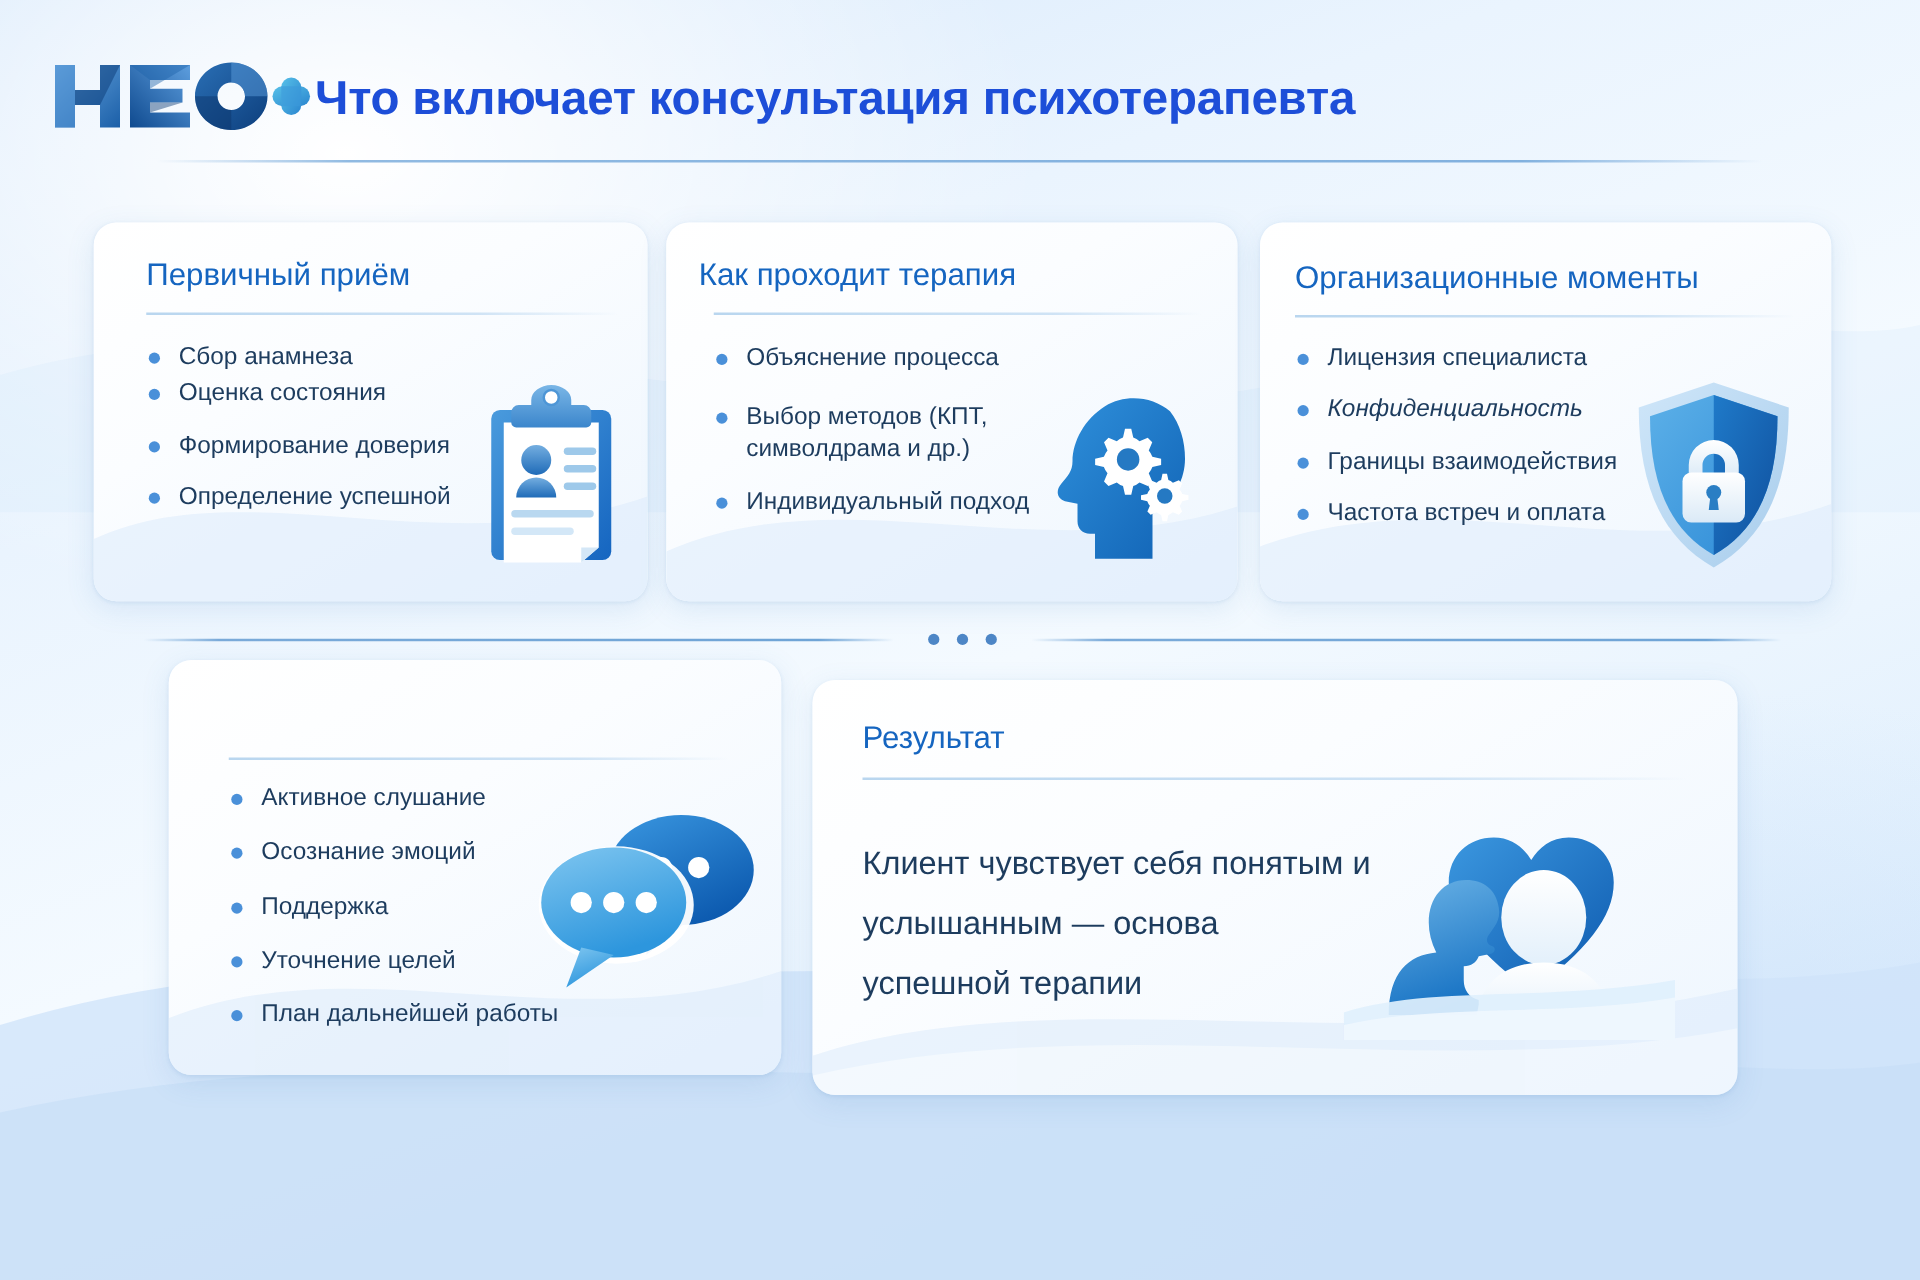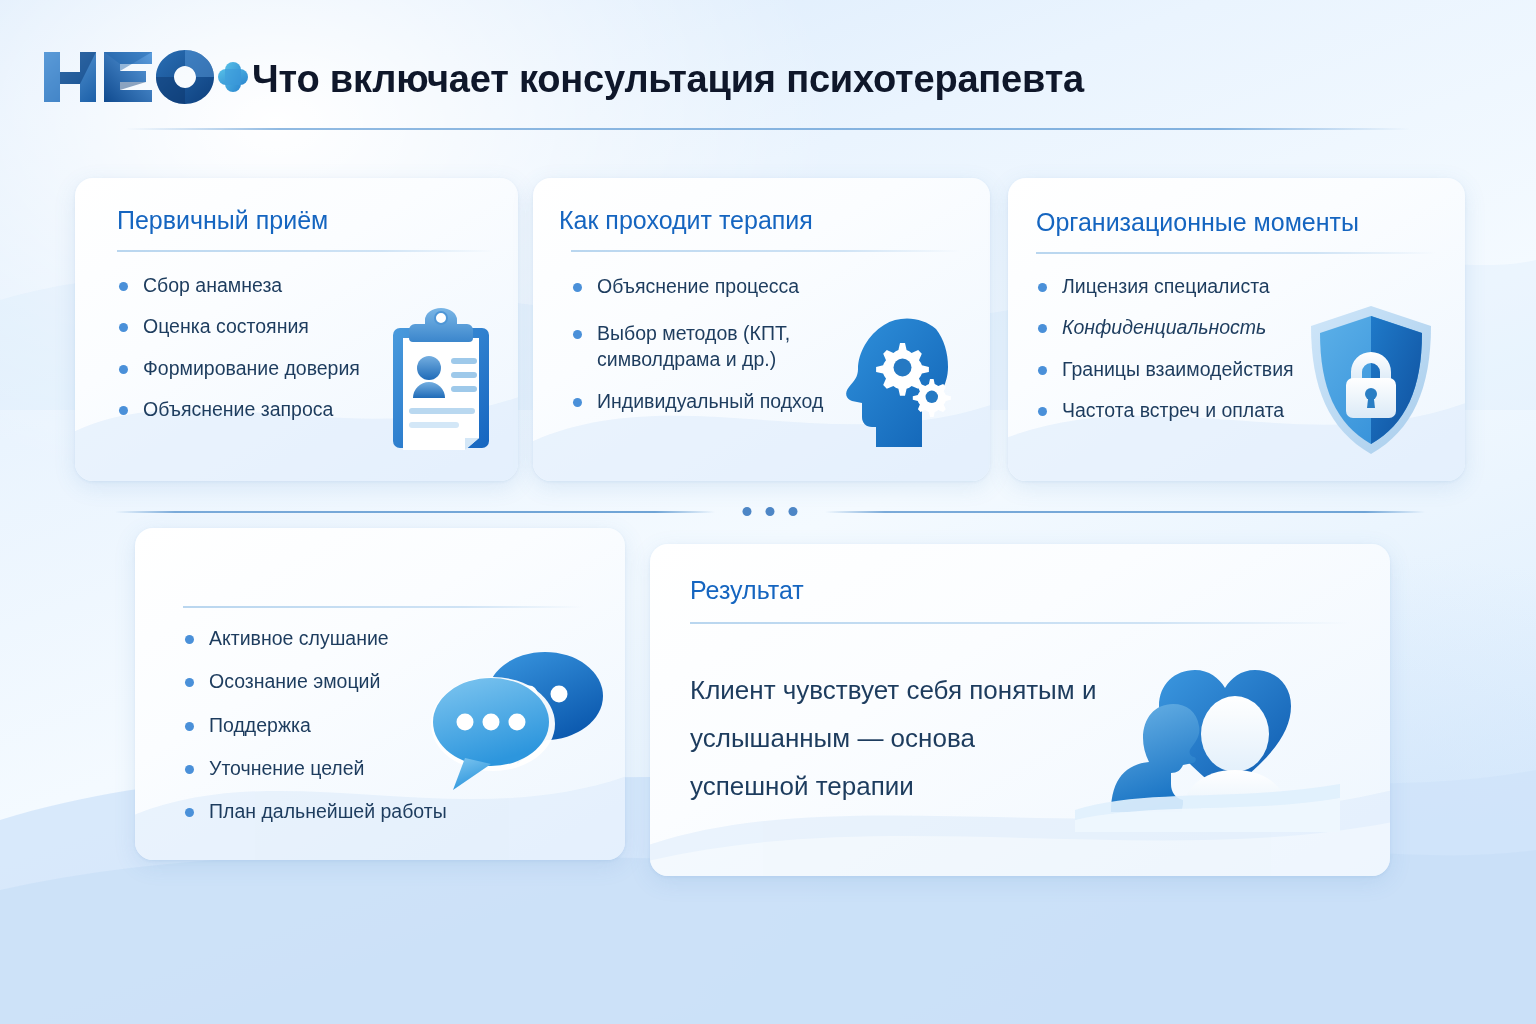--- a/index.html
+++ b/index.html
@@ -26,21 +26,21 @@
   .header {
     position:absolute; left:0; top:0; width:1536px; height:140px;
   }
   .logo {
     position:absolute; left:40px; top:46px;
     width:210px; height:62px;
   }
   .logo svg { display:block; }
   .page-title {
     position:absolute; left:252px; top:58px;
-    font-size:38px; font-weight:bold; color:#0f172a;
+    font-size:38px; font-weight:bold; color:#1d4ed8;
     letter-spacing:-0.2px; white-space:nowrap;
   }
   .header-rule {
     position:absolute; left:125px; top:128px; width:1285px; height:2px;
     background: linear-gradient(90deg, rgba(100,160,220,0) 0%, #6ca3d8 12%, #5e9ad4 85%, rgba(100,160,220,0) 100%);
     opacity:.75;
   }
 
   
   .card {
@@ -162,24 +162,24 @@
 <div class="card" style="left:75px; top:178px; width:443px; height:303px;">
   <div class="card-wave">
     <svg viewBox="0 0 443 136" preserveAspectRatio="none">
         <path d="M0,86 C120,30 280,108 443,52 L443,136 L0,136 Z" fill="#dcebfb"></path>
       </svg>
   </div>
   <div class="card-inner">
     <div class="card-title" style="left:42px; top:28px;">Первичный приём</div>
     <div class="card-rule" style="left:42px; top:72px; width:378px;"></div>
     <ul class="bullets" style="left:42px; top:95px; width:330px;">
-      <li style="margin-bottom:16px;">Сбор анамнеза</li>
+      <li style="margin-bottom:4px;">Сбор анамнеза</li>
       <li style="margin-bottom:16px;">Оценка состояния</li>
       <li style="margin-bottom:16px;">Формирование доверия</li>
-      <li>Объяснение запроса</li>
+      <li>Определение успешной</li>
     </ul>
 
     <div class="icon" style="left:312px; top:128px; width:108px; height:148px;">
       <svg viewBox="0 0 108 148" xmlns="http://www.w3.org/2000/svg">
         <defs>
           <linearGradient id="cbBoard" x1="0" y1="0" x2="1" y2="1">
             <stop offset="0" stop-color="#4a9bdd"></stop>
               <stop offset="1" stop-color="#1565c0"></stop>
           </linearGradient>
           <linearGradient id="cbClip" x1="0" y1="0" x2="0" y2="1">

